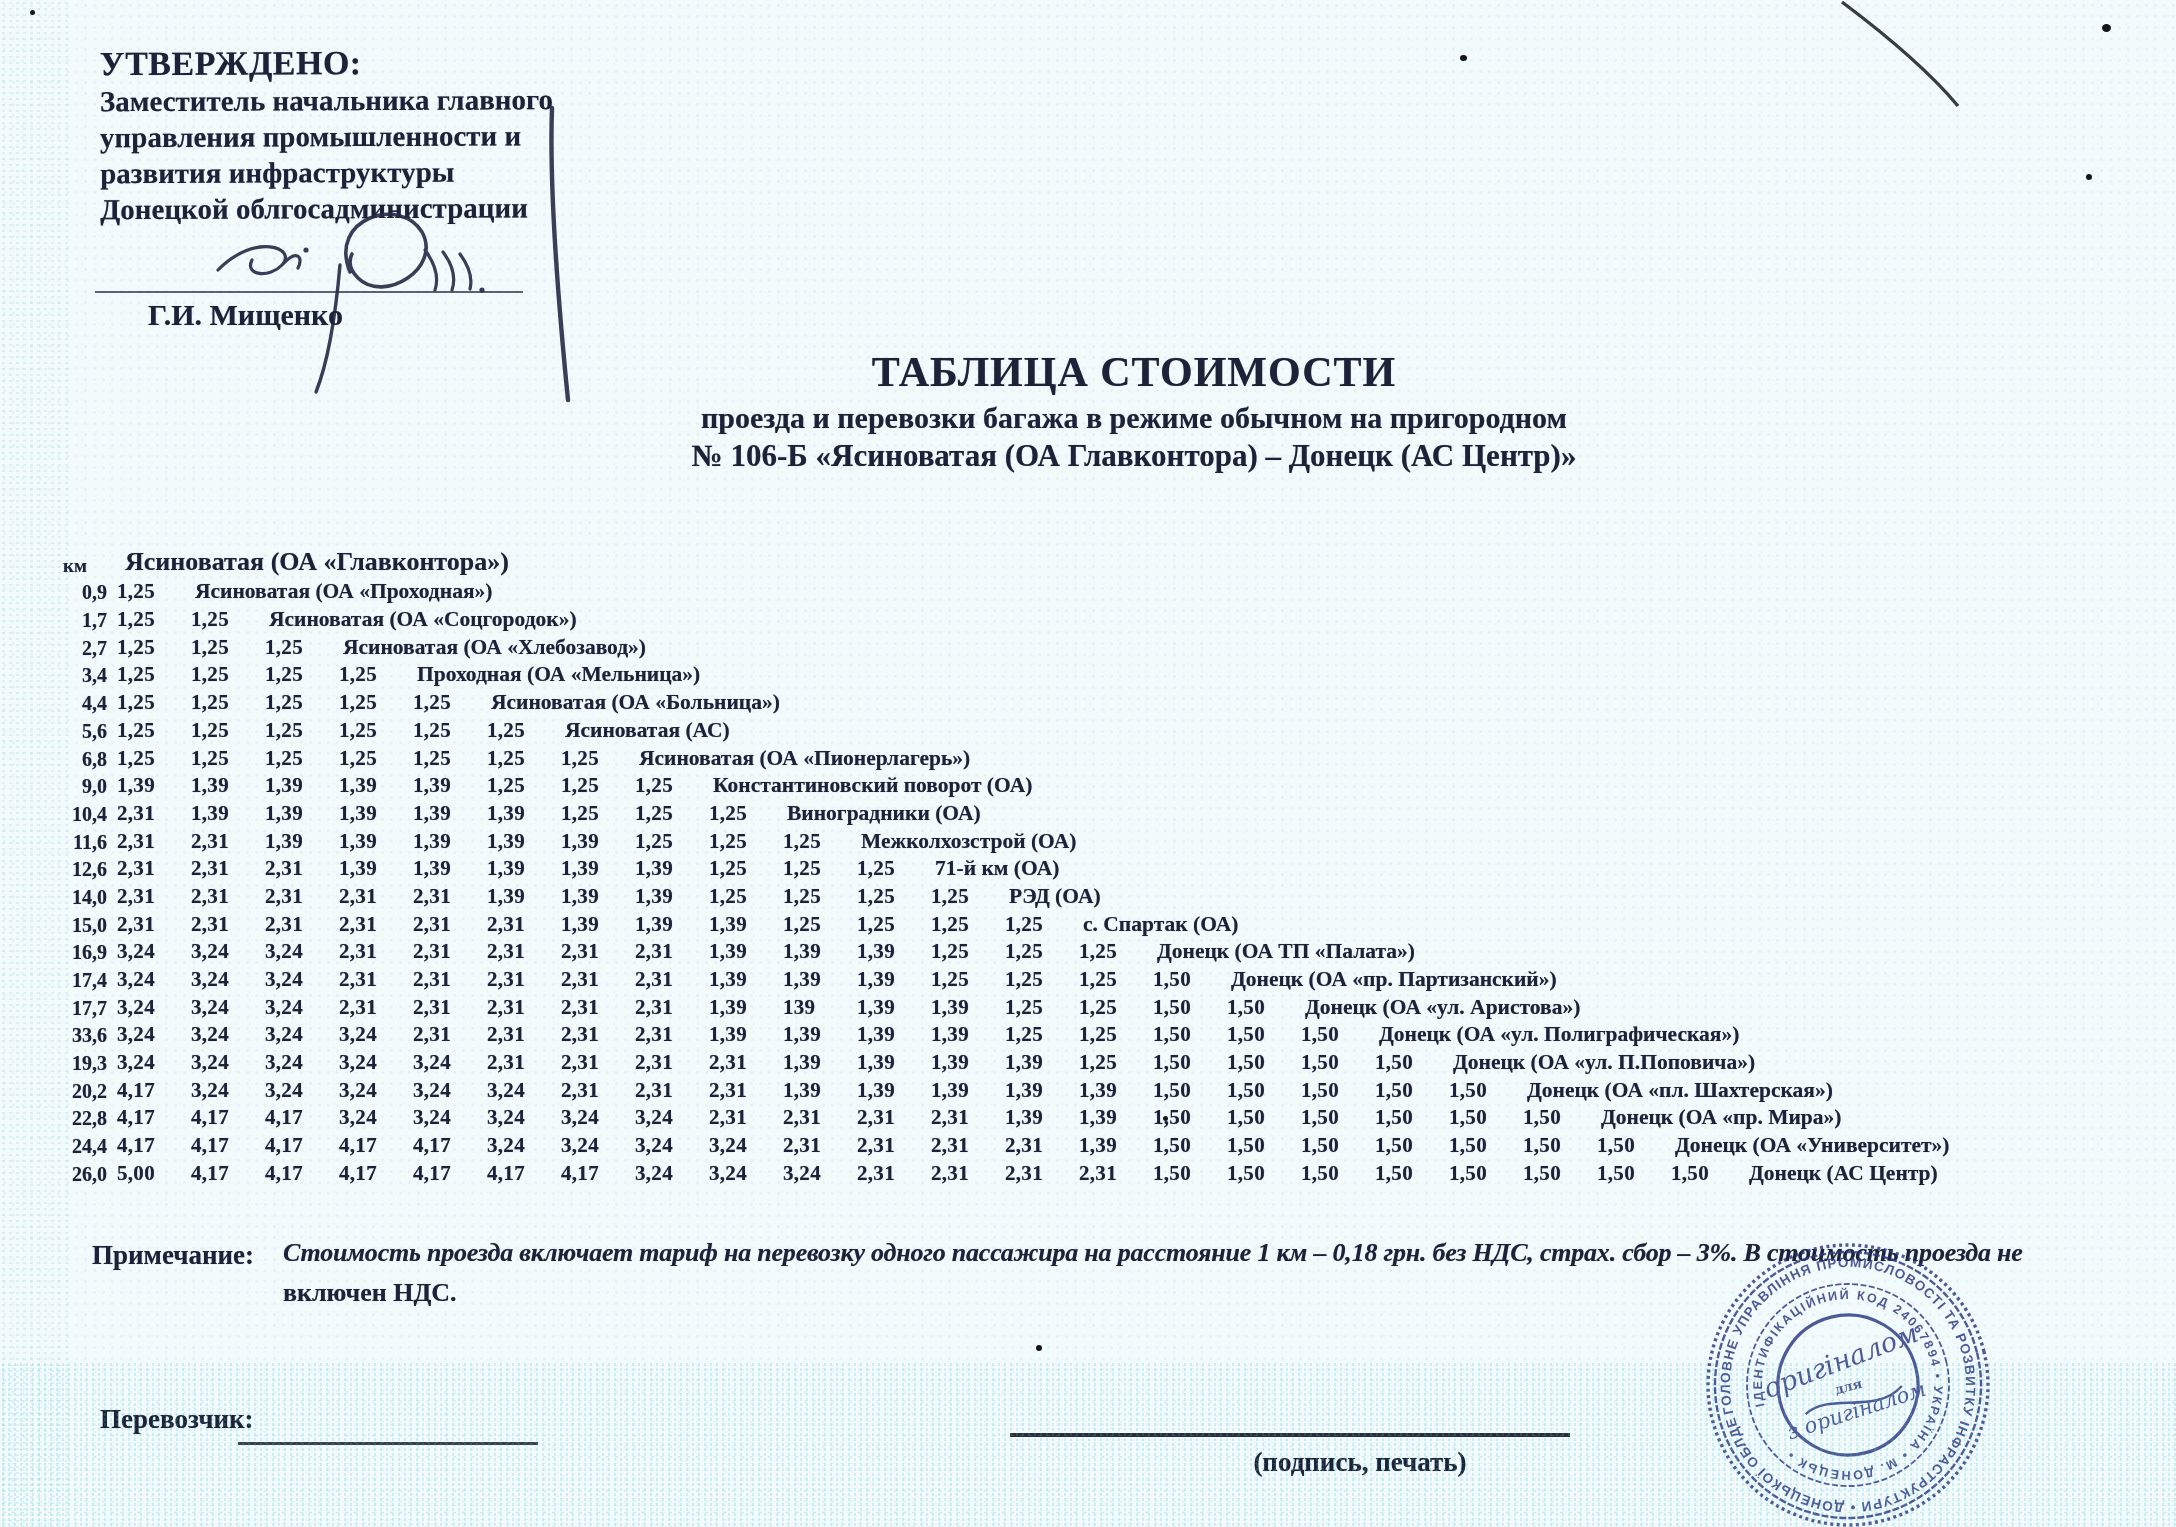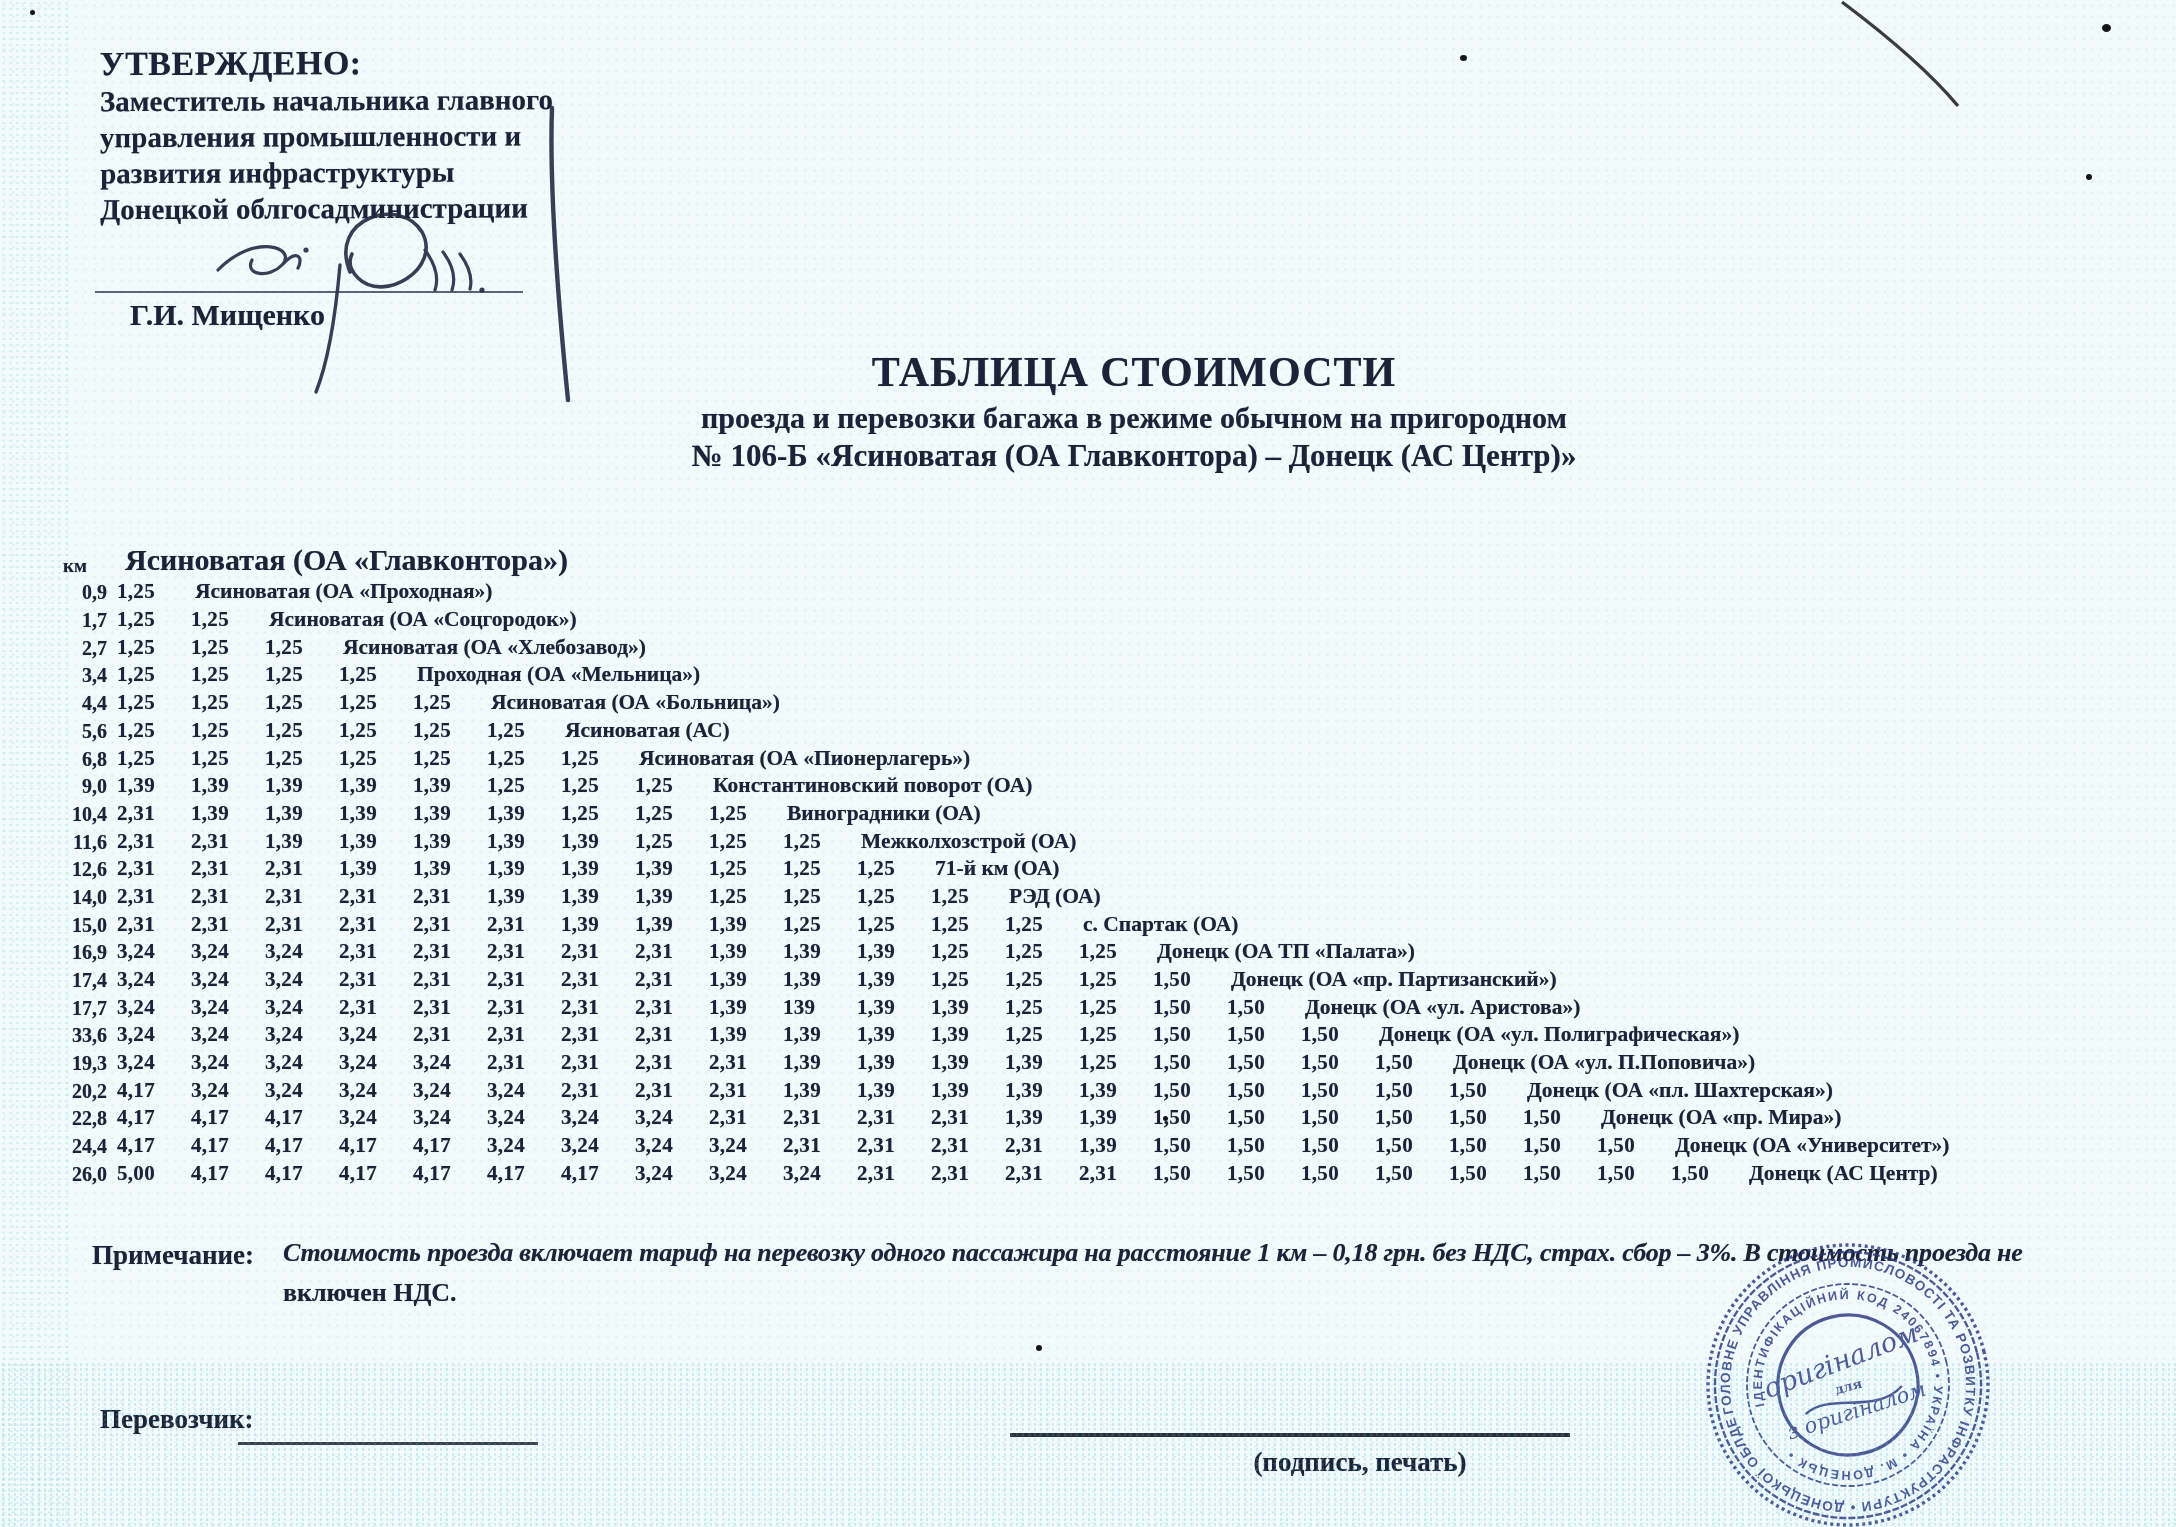--- a/index.html
+++ b/index.html
@@ -29,35 +29,35 @@
     position:absolute;left:0;top:0;width:70px;height:1527px;
     background-image:radial-gradient(rgba(60,185,205,.14) 1.2px, transparent 1.4px);
     background-size:7px 6px;pointer-events:none;
   }
   .ink{color:#1c2338;text-shadow:0 0 .7px rgba(28,35,56,.55);}
   
   .approval{position:absolute;left:100px;top:44px;width:560px;transform:rotate(-.25deg);}
   .approval-heading{font-size:34px;font-weight:700;letter-spacing:.5px;}
   .approval-line{font-size:29px;font-weight:700;line-height:36px;}
   .sig-rule{position:absolute;left:95px;top:291px;width:428px;border-top:2.5px solid rgba(40,48,75,.75);}
-  .signer{position:absolute;left:130px;top:298px;font-size:30px;font-weight:700;}
+  .signer{position:absolute;left:148px;top:298px;font-size:30px;font-weight:700;}
   .signature-svg{position:absolute;left:200px;top:100px;width:430px;height:310px;overflow:visible;}
   
   .title-block{position:absolute;left:404px;top:348px;width:1460px;text-align:center;}
   .title-l1{font-size:42px;font-weight:700;letter-spacing:1px;}
   .title-l2,.title-l3{font-size:30px;font-weight:700;line-height:38px;margin-top:3px;}
   .title-l4{font-size:31px;font-weight:700;line-height:38px;}
   
   .fare-table{position:absolute;left:55px;top:549px;}
   .fare-row{display:flex;align-items:flex-end;height:27.7px;white-space:nowrap;}
   .km-cell{display:inline-block;width:52px;text-align:right;font-size:20px;font-weight:700;flex:0 0 auto;}
   .km-cell.hdr{text-align:left;padding-left:8px;font-size:19px;}
   .fare-cell{display:inline-block;width:74px;padding-left:10px;box-sizing:border-box;font-size:21px;font-weight:700;letter-spacing:.3px;flex:0 0 auto;}
   .station-cell{padding-left:14px;font-size:21.5px;font-weight:700;}
-  .origin-cell{padding-left:10px;font-size:30px;font-weight:700;}
+  .origin-cell{padding-left:10px;font-size:26px;font-weight:700;}
   
   .note-label{position:absolute;left:92px;top:1240px;font-size:27px;font-weight:700;}
   .note-l1{position:absolute;left:283px;top:1238px;font-size:26px;font-weight:700;white-space:nowrap;letter-spacing:-.2px;font-style:italic;}
   .note-l2{position:absolute;left:283px;top:1278px;font-size:26px;font-weight:700;font-family:Liberation Serif, serif;}
   
   .carrier-label{position:absolute;left:100px;top:1404px;font-size:27px;font-weight:700;}
   .carrier-line{position:absolute;left:238px;top:1442px;width:300px;border-top:3px solid rgba(25,30,45,.85);}
   .sign-line{position:absolute;left:1010px;top:1433px;width:560px;border-top:4px solid rgba(20,24,38,.9);}
   .sign-caption{position:absolute;left:1150px;top:1447px;width:420px;text-align:center;font-size:27px;font-weight:700;}
   

